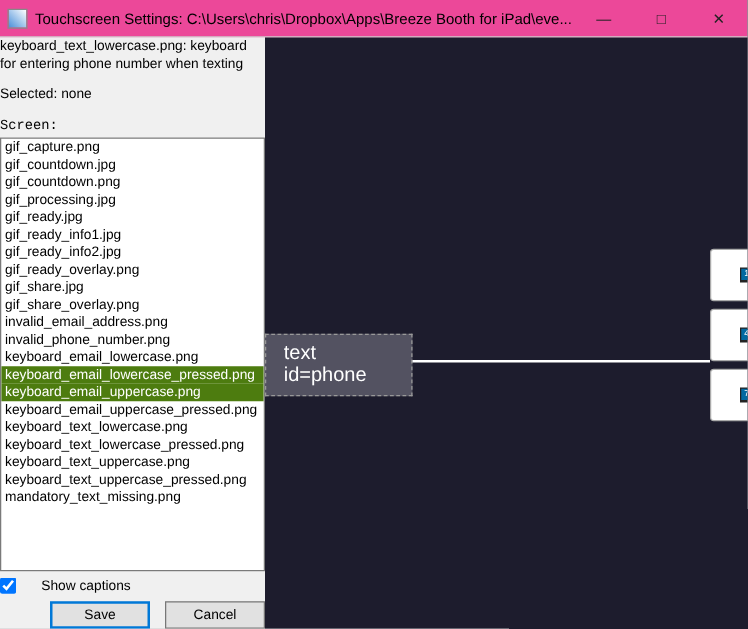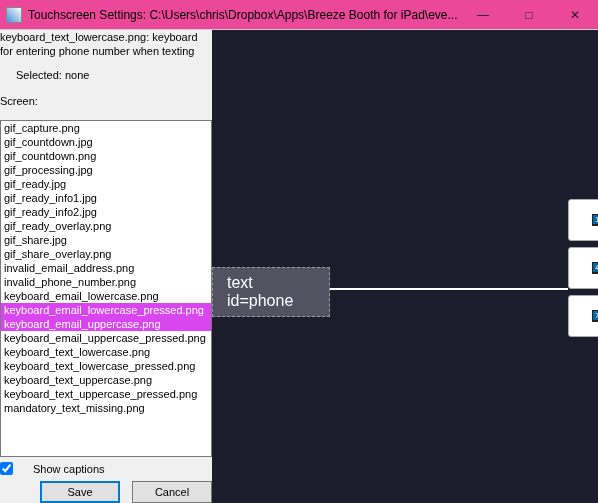--- a/index.html
+++ b/index.html
@@ -6,26 +6,26 @@
 body { background: #fff; width: 598px; height: 503px; overflow: hidden; }
 
 .titlebar { height: 30px; border-bottom: 1px solid #ccc; display: flex; align-items: center; background: #ec4899; }
 .titlebar .icon { width: 16px; height: 16px; margin: 0 6px; background: linear-gradient(45deg,#4a90d9,#fff); border:1px solid #888; }
 .titlebar .title { flex: 1; font-size: 12px; overflow: hidden; white-space: nowrap; text-overflow: ellipsis; }
 .titlebar .wbtn { width: 46px; height: 30px; display:flex; align-items:center; justify-content:center; font-size:12px; color:#222; }
 
 .content { display:flex; height: calc(503px - 30px); }
 .leftpane { width: 250px; padding: 0; background:#f0f0f0; display:flex; flex-direction:column; font-size:11px; color:#000; }
 .desc { margin-bottom: 10px; line-height:1.3; }
-.selected-line { margin-bottom: 14px; margin-left: 16px; }
-.screen-label { margin-bottom: 13px; }
+.selected-line { margin-bottom: 14px; }
+.screen-label { margin-bottom: 3px; font-family: Liberation Mono, monospace; }
 
 .listbox { flex:1; border:1px solid #7a7a7a; background:#fff; overflow-y:scroll; overflow-x:hidden; min-height:0; }
 .listbox .item { padding: 0 3px; font-size:11px; white-space:nowrap; cursor:default; line-height:14px; }
-.listbox .item.highlighted { background:#d946ef; color:#fff; }
+.listbox .item.highlighted { background:#4d7c0f; color:#fff; }
 
 .listbox::-webkit-scrollbar { width:17px; }
 .listbox::-webkit-scrollbar-track { background:#f0f0f0; }
 .listbox::-webkit-scrollbar-thumb { background:#c1c1c1; border:1px solid #a0a0a0; }
 
 .caption-row { margin-top:5px; display:flex; align-items:center; gap:20px; }
 .caption-row input { width:13px; height:13px; }
 
 .btnrow { margin-top:6px; display:flex; gap:12px; }
 .winbtn { width:80px; height:22px; border:1px solid #777; background:#e1e1e1; font-size:11px; cursor:pointer; }

